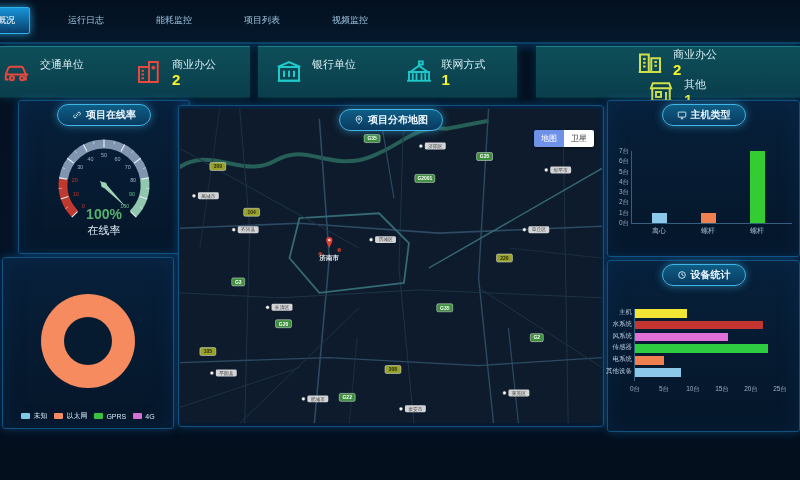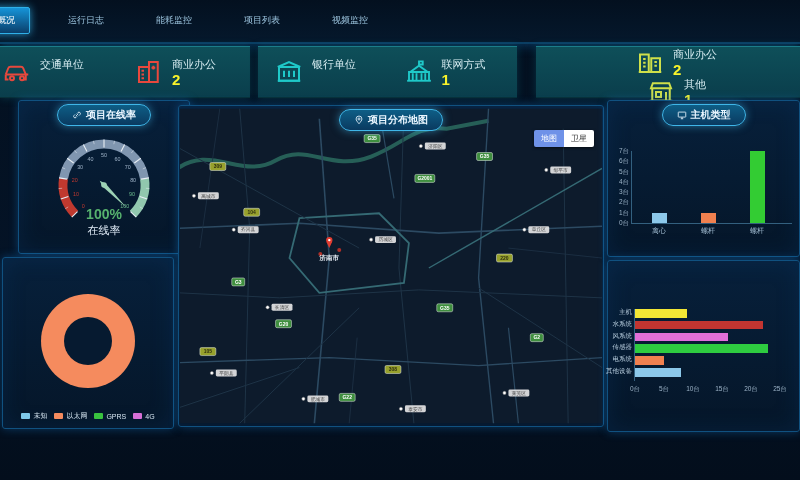--- a/index.html
+++ b/index.html
@@ -424,20 +424,29 @@
         <div class="vbar" style="left: 19.5px; height: 10.2857px; background: rgb(140, 200, 234);"></div>
         <span class="vcat" style="left: 27px;">离心</span>
         <div class="vbar" style="left: 68.5px; height: 10.2857px; background: rgb(240, 128, 79);"></div>
         <span class="vcat" style="left: 76px;">螺杆</span>
         <div class="vbar" style="left: 117.5px; height: 72px; background: rgb(51, 204, 51);"></div>
         <span class="vcat" style="left: 125px;">螺杆</span>
       </div>
   </section>
 
   <section class="panel p-device">
+    <div class="pill">
+      <span class="pill-icon">
+          <svg viewBox="0 0 24 24" fill="none" stroke="currentColor" stroke-width="2">
+            <circle cx="12" cy="12" r="8"></circle>
+            <path d="M12 7v5l4 2"></path>
+          </svg>
+        </span>
+      <span>设备统计</span>
+    </div>
     <div class="hplot">
         <span class="hrow-label" style="top: 0px;">主机</span>
         <div class="hbar" style="top: 0px; width: 52.2px; background: rgb(242, 230, 53);"></div>
         <span class="hrow-label" style="top: 11.8px;">水系统</span>
         <div class="hbar" style="top: 11.8px; width: 127.6px; background: rgb(194, 53, 49);"></div>
         <span class="hrow-label" style="top: 23.6px;">风系统</span>
         <div class="hbar" style="top: 23.6px; width: 92.8px; background: rgb(224, 111, 216);"></div>
         <span class="hrow-label" style="top: 35.4px;">传感器</span>
         <div class="hbar" style="top: 35.4px; width: 133.4px; background: rgb(46, 204, 64);"></div>
         <span class="hrow-label" style="top: 47.2px;">电系统</span>

